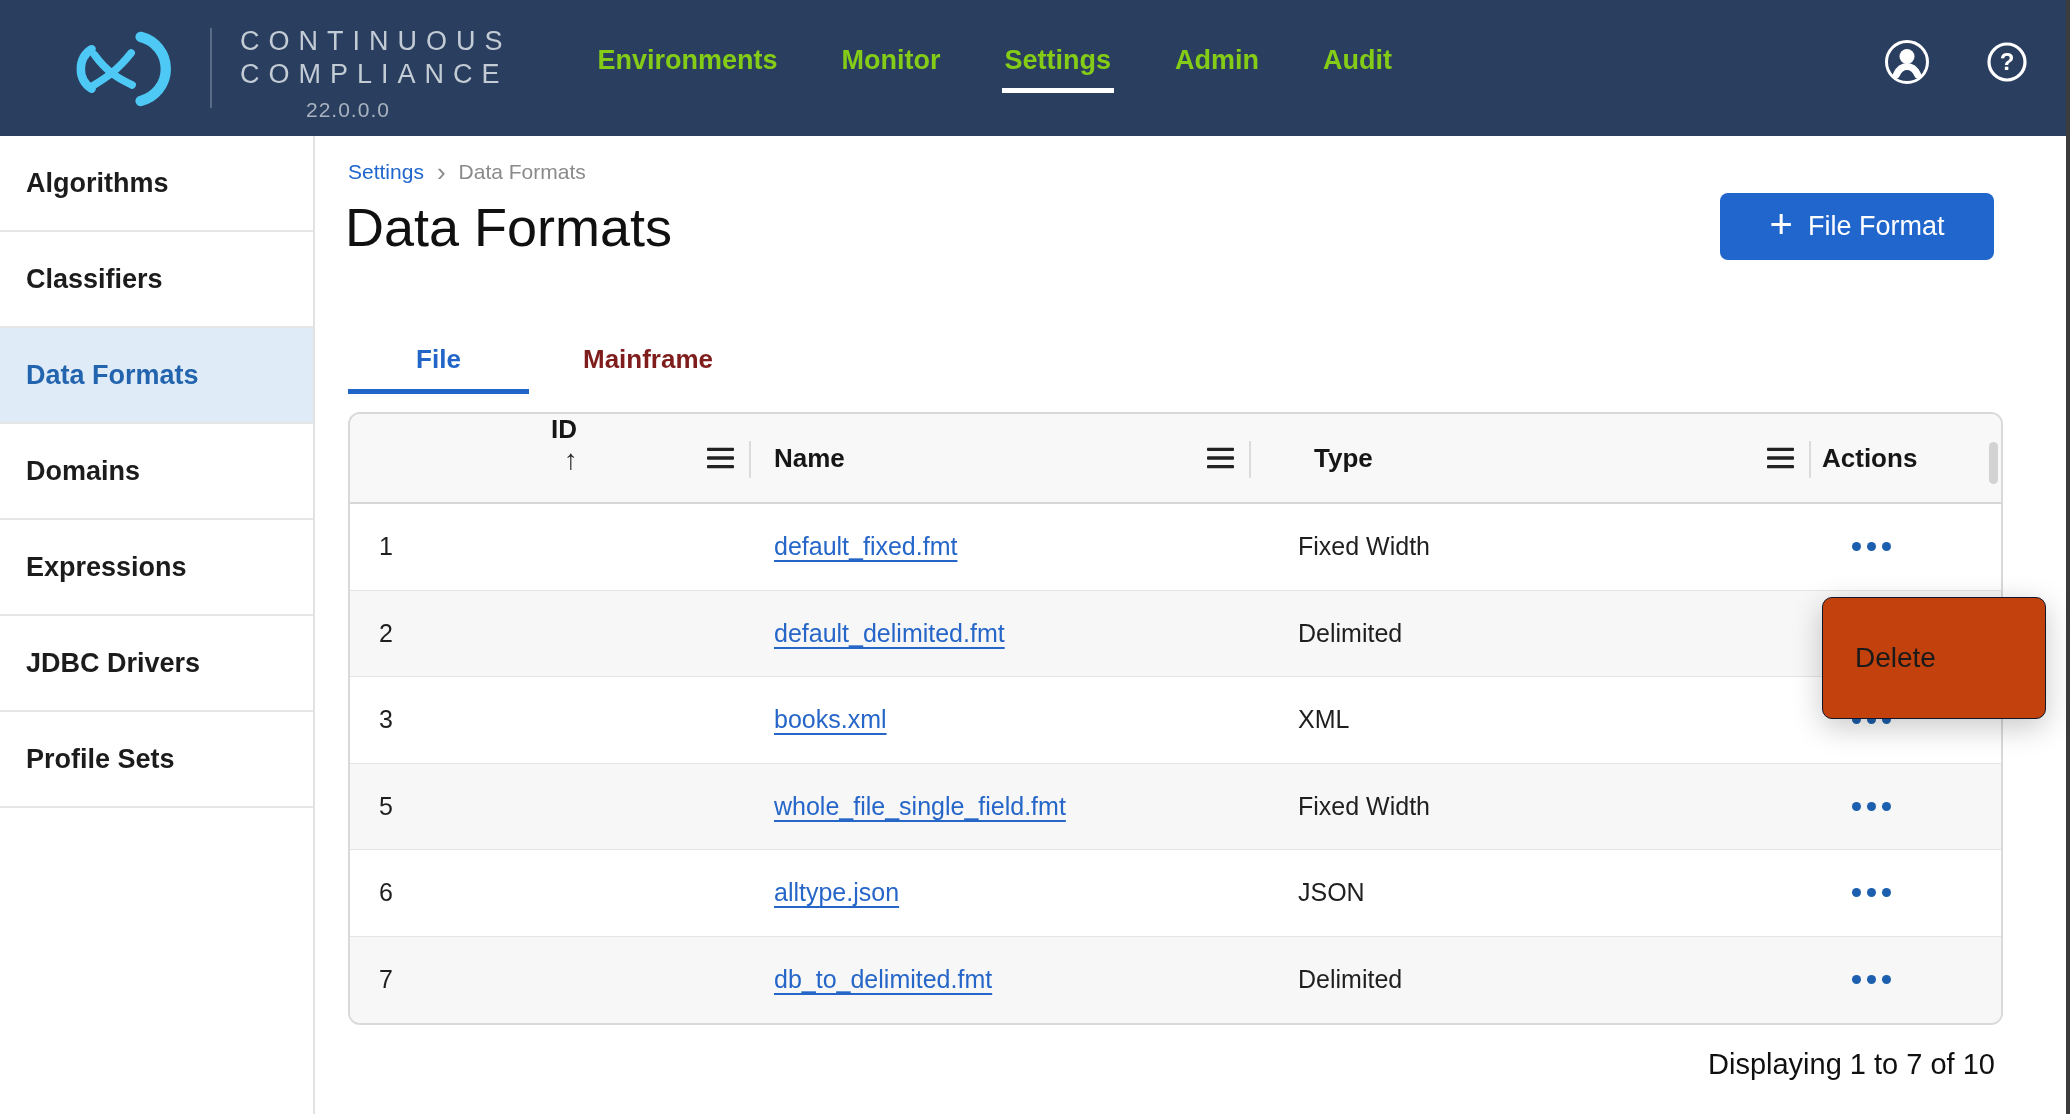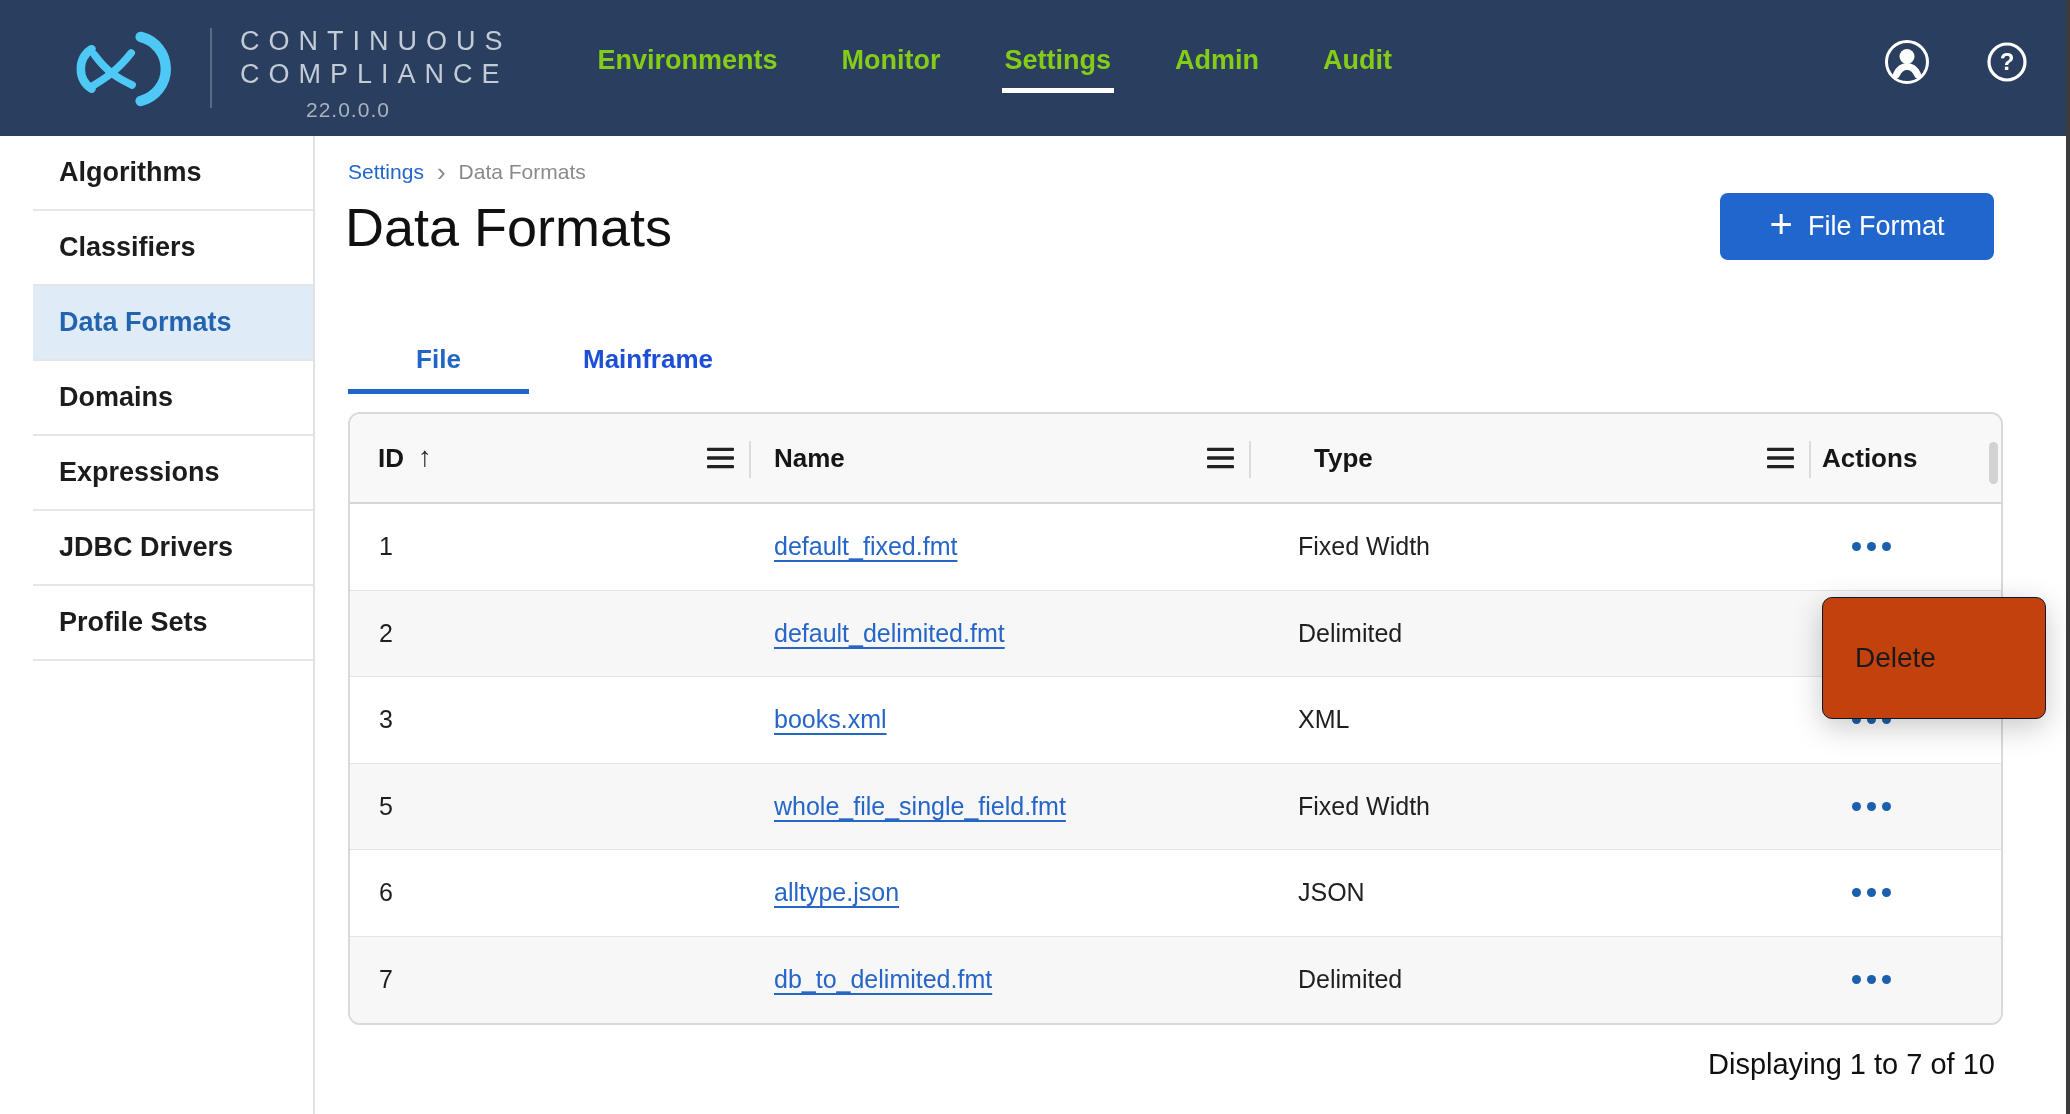--- a/index.html
+++ b/index.html
@@ -20,23 +20,23 @@
   .nav-items { display:flex; gap:64px; margin-left:86px; position:relative; top:-8px; }
   .nav-item { color:#84cc16; font-size:27px; font-weight:700; position:relative; cursor:pointer; white-space:nowrap; }
   .nav-item.active::after { content:""; position:absolute; left:-3px; right:-3px; bottom:-17px; height:5px; background:#fff; }
 
   .nav-right { margin-left:auto; margin-right:42px; display:flex; align-items:center; gap:56px; position:relative; top:-6px; }
   .nav-icon { cursor:pointer; display:block; }
 
   
   .sidebar { position:absolute; top:136px; left:0; width:315px; height:978px;
              background:#fff; border-right:2px solid #E2E2E2; }
-  .side-item { height:75px; display:flex; align-items:center; padding-left:26px;
+  .side-item { height:96px; display:flex; align-items:center; padding-left:26px;
                font-size:27px; font-weight:700; color:#1C1C1C;
-               border-bottom:2px solid #E6E6E6; cursor:pointer;margin-left:33px; }
+               border-bottom:2px solid #E6E6E6; cursor:pointer; }
   .side-item.active { background:#DFEBF7; color:#2264AE; }
 
   
   .main { position:absolute; left:315px; top:136px; width:1755px; height:978px; }
 
   .breadcrumb { position:absolute; left:33px; top:24px; font-size:21px; display:flex; align-items:center; gap:13px; }
   .crumb-link { color:#2066CC; cursor:pointer; }
   .crumb-sep { color:#8A8A8A; font-size:26px; line-height:21px; }
   .crumb-current { color:#8A8A8A; }
 
@@ -44,34 +44,34 @@
 
   .add-button { position:absolute; left:1405px; top:57px; width:274px; height:67px;
                 background:#2066CC; border:none; border-radius:8px; color:#fff;
                 font-family:"Liberation Sans", sans-serif; font-size:27px;
                 display:flex; align-items:center; justify-content:center; gap:15px; cursor:pointer; }
   .plus-glyph { font-size:40px; font-weight:200; line-height:40px; position:relative; top:-3px; }
 
   
   .tabs { position:absolute; left:33px; top:188px; height:70px; display:flex; }
   .tab { width:181px; display:flex; align-items:center; justify-content:center;
-         font-size:26px; font-weight:700; color:#1d4ed8; position:relative; cursor:pointer; }
+         font-size:26px; font-weight:700; color:#7f1d1d; position:relative; cursor:pointer; }
   .tab.tab-wide { width:238px; }
   .tab.active { color:#2065C7; }
   .tab.active::after { content:""; position:absolute; left:0; right:0; bottom:0; height:5px; background:#2065C7; }
 
   
   .card { position:absolute; left:33px; top:276px; width:1655px;
           border:2px solid #D9D9D9; border-radius:12px; background:#fff; overflow:hidden; }
   .thead { height:90px; background:#F8F8F8; border-bottom:2px solid #D6D6D6;
            display:grid; grid-template-columns:400px 500px 560px 191px; position:relative; }
   .hcell { display:flex; align-items:center; font-size:26px; font-weight:700; color:#161616;
            position:relative; cursor:pointer; }
   .hcell .hlabel { white-space:nowrap; }
-  .hcell-id { padding-left:28px; }
+  .hcell-id { padding-left:28px;flex-direction:column; }
   .hcell-name { padding-left:24px; }
   .hcell-type { padding-left:64px; }
   .hcell-actions { padding-left:12px; cursor:default; }
   .sort-arrow { font-size:28px; font-weight:400; color:#2B2B2B; margin-left:14px; position:relative; top:-1px; }
   .hamburger { position:absolute; right:16px; top:50%; transform:translateY(-50%); cursor:pointer; }
   .col-sep { position:absolute; right:-1px; top:27px; height:37px; width:2px; background:#DCDCDC; }
   .head-scroll-thumb { position:absolute; right:3px; top:28px; width:9px; height:42px;
                        background:#D2D2D2; border-radius:5px; cursor:pointer; }
 
   .trow { height:86.5px; display:grid; grid-template-columns:400px 500px 560px 191px;

